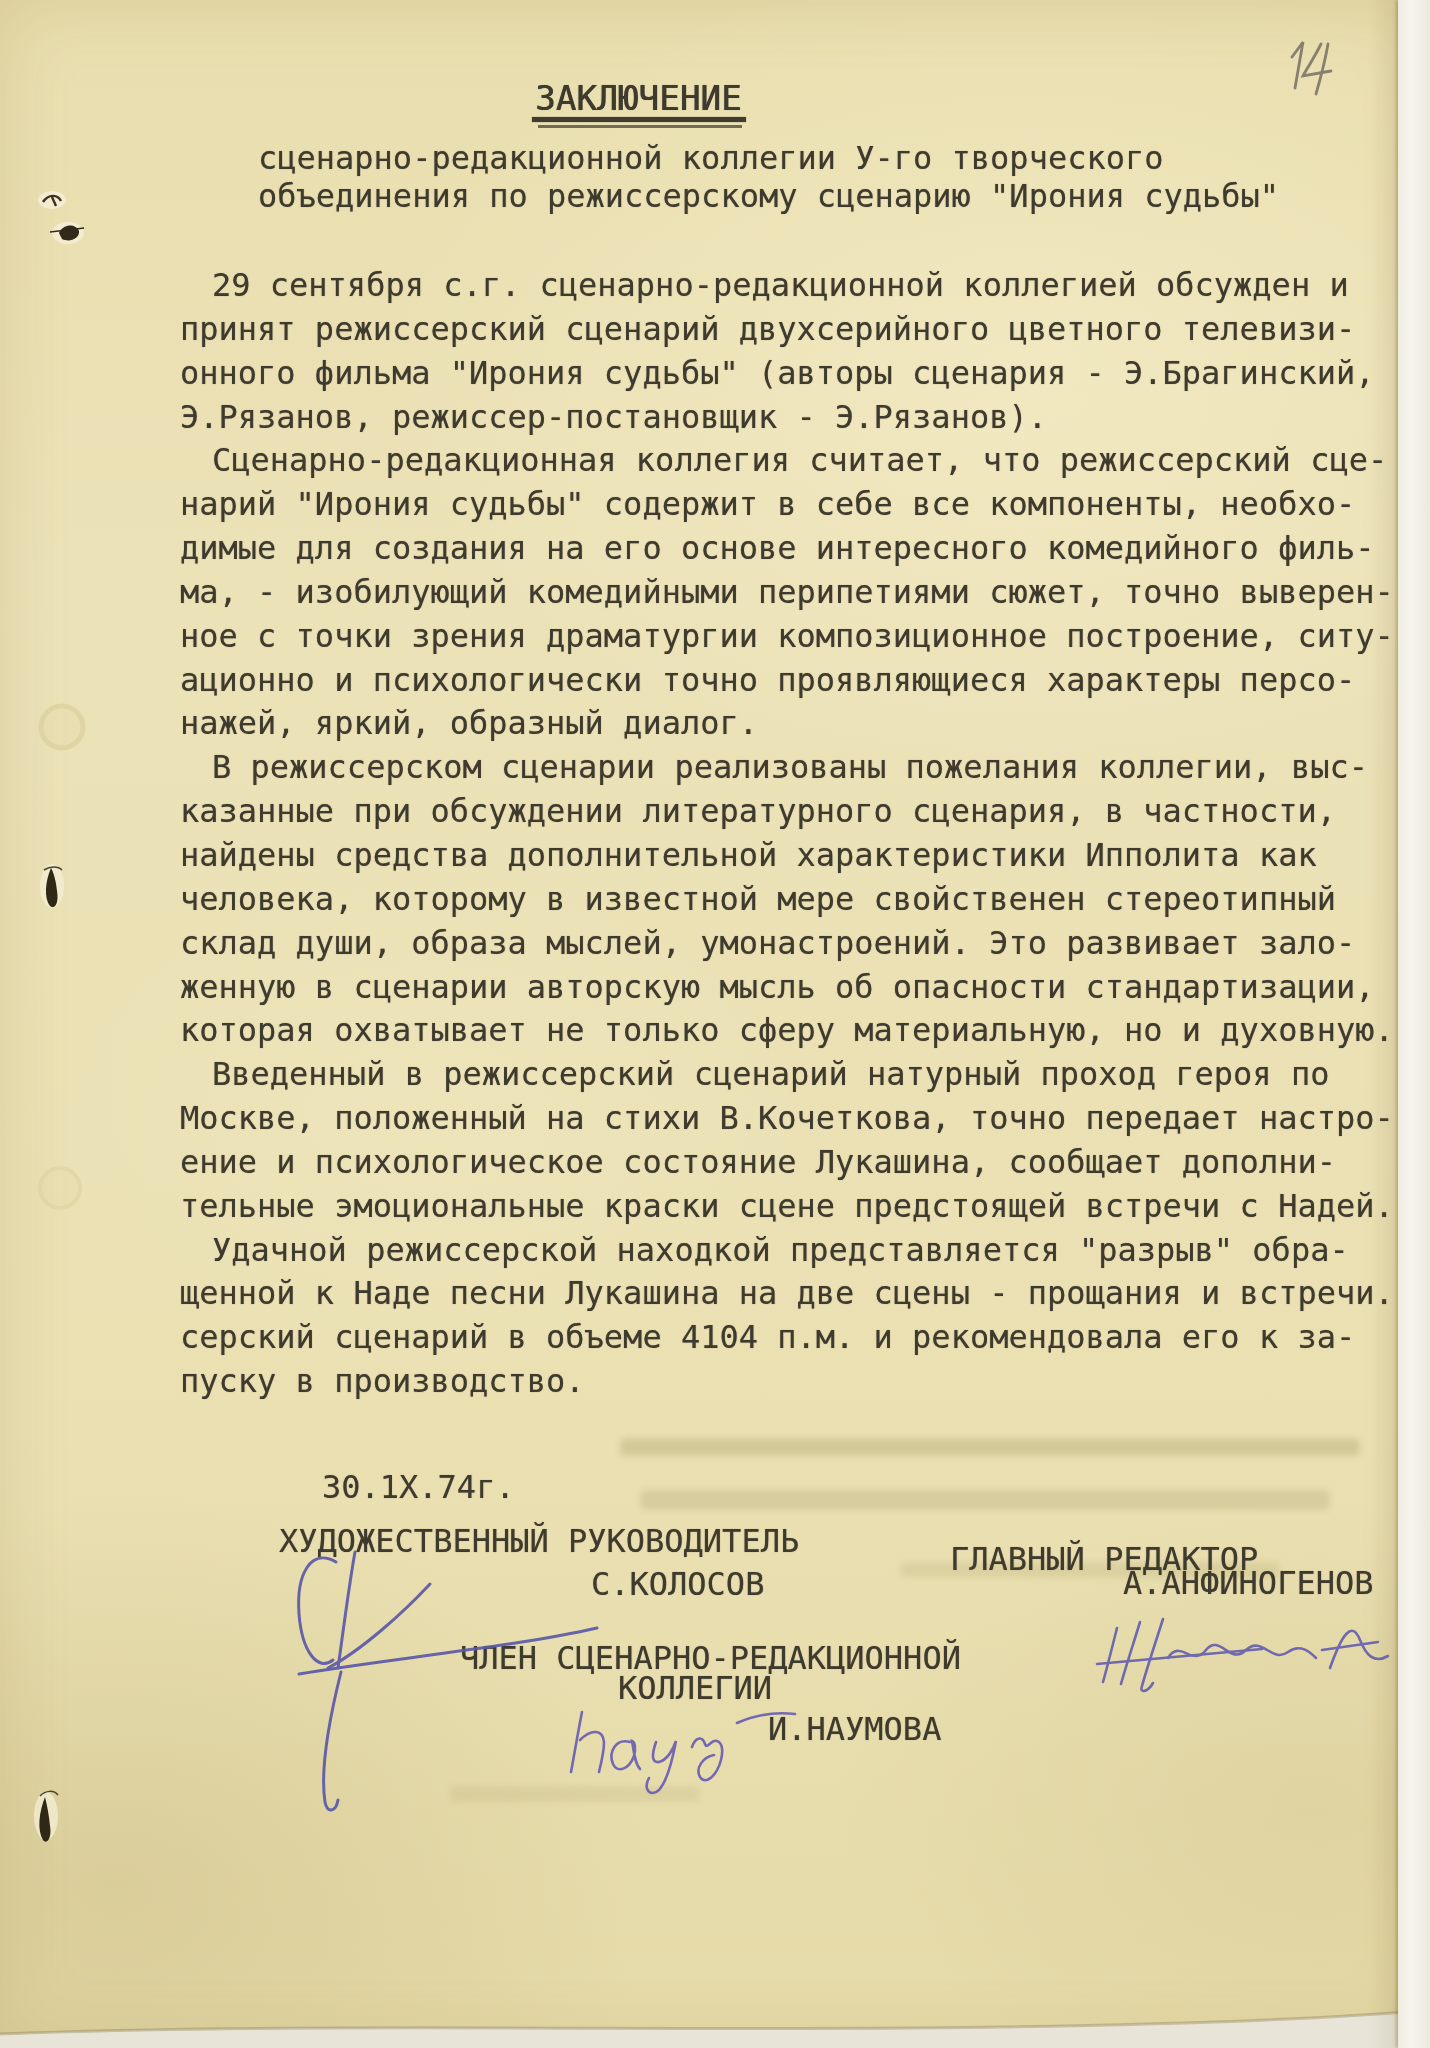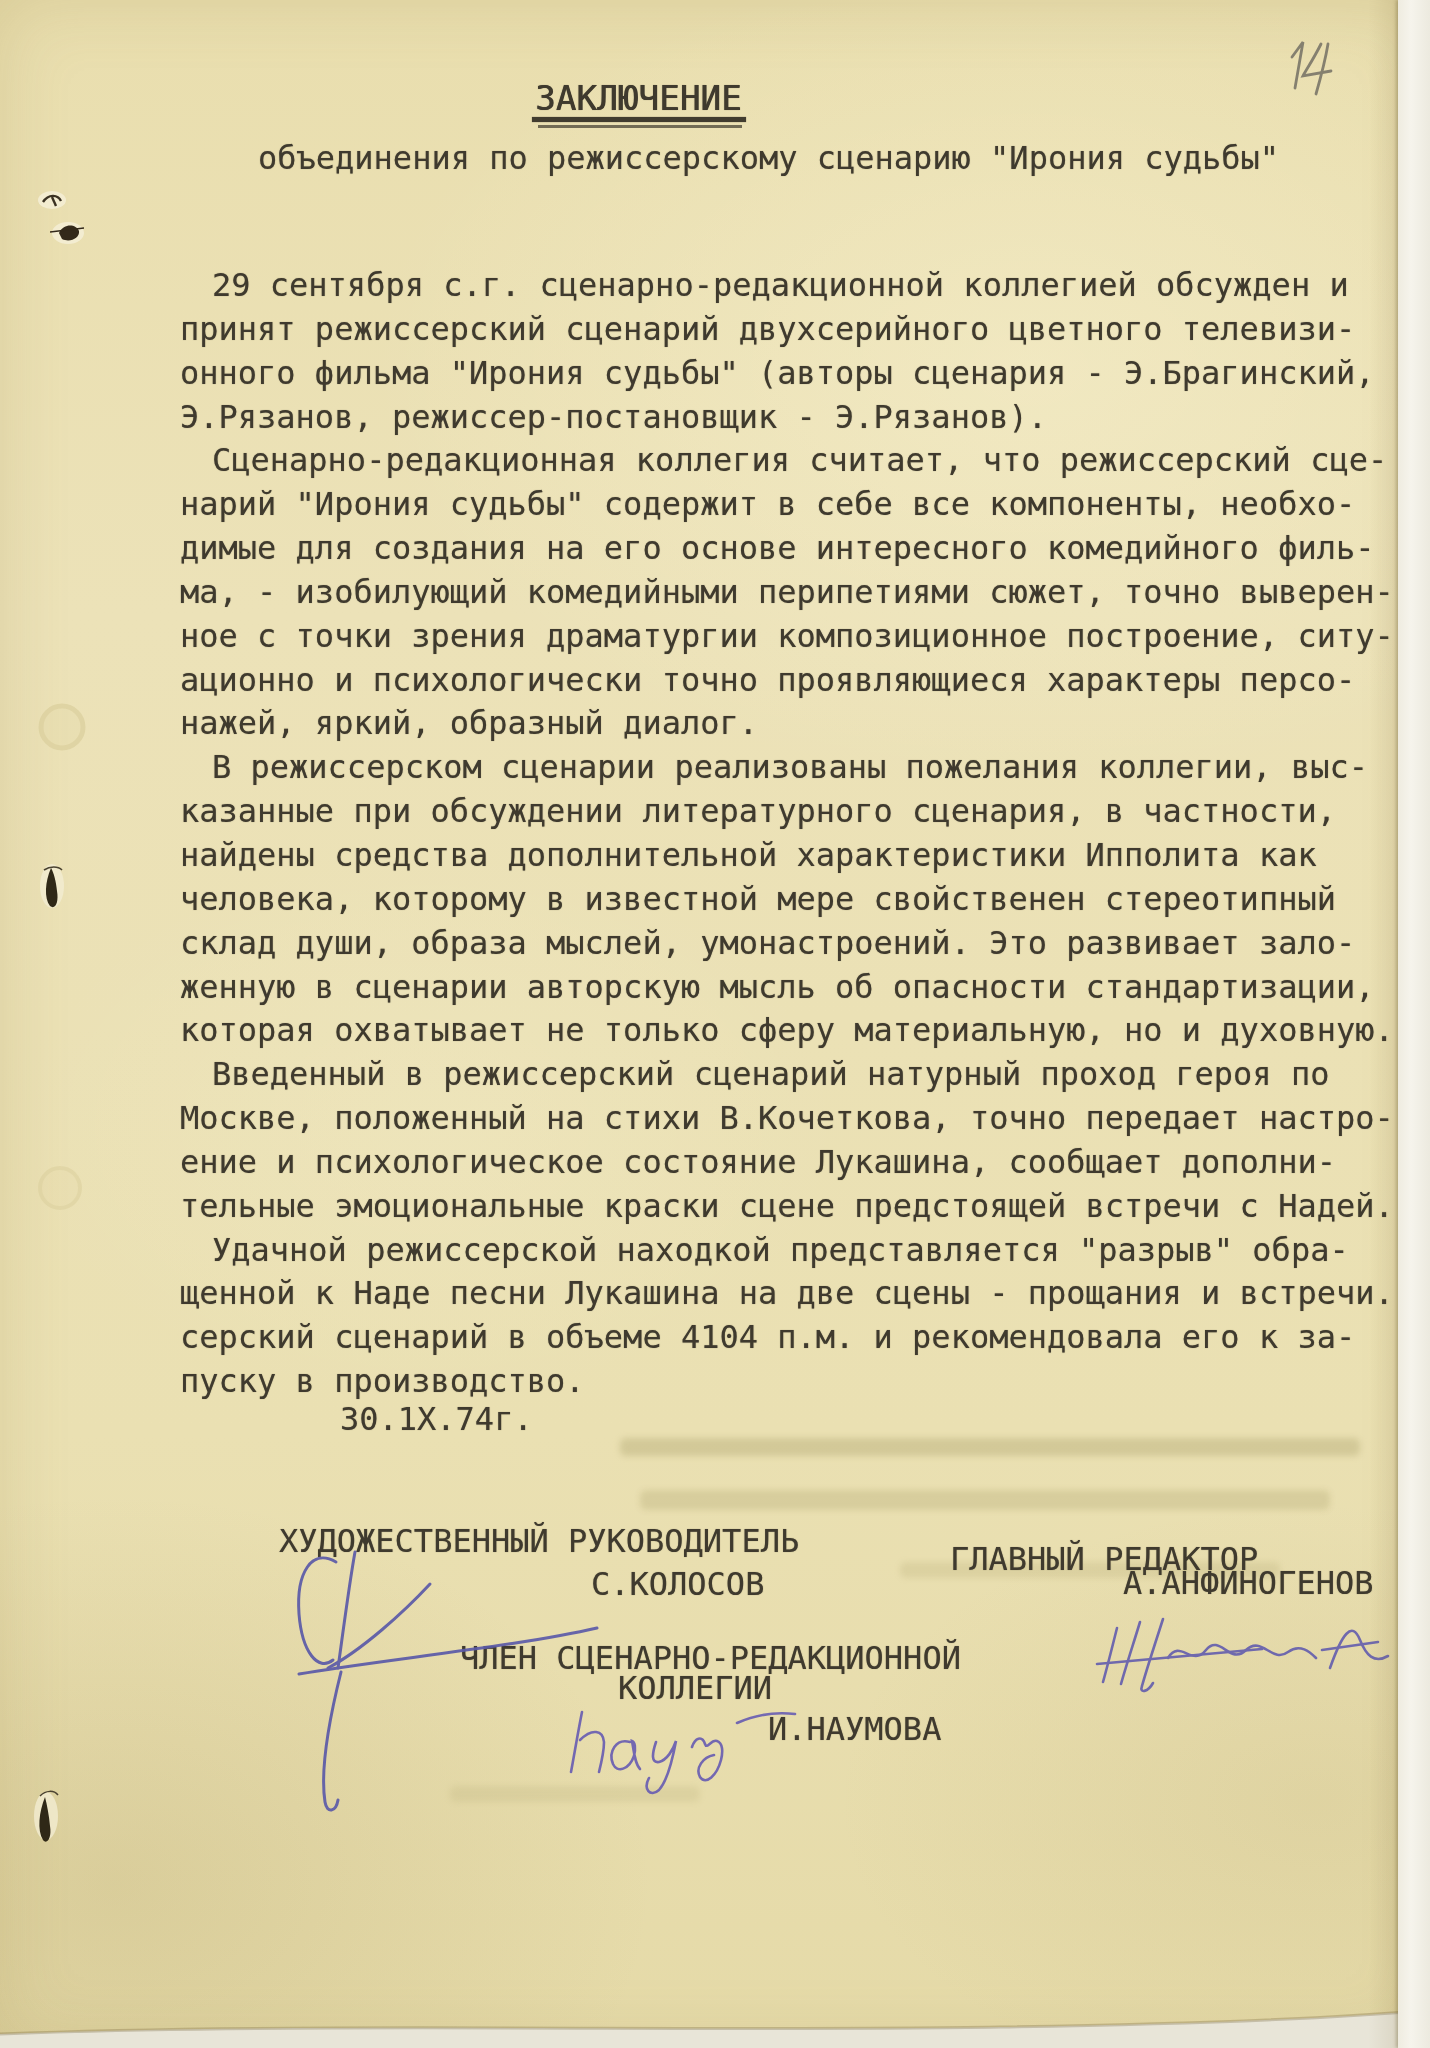--- a/index.html
+++ b/index.html
@@ -41,20 +41,21 @@
 
     <div class="ghost" style="left:620px;top:1438px;width:740px;height:18px;"></div>
     <div class="ghost" style="left:640px;top:1490px;width:690px;height:20px;opacity:.8;"></div>
     <div class="ghost" style="left:900px;top:1562px;width:380px;height:16px;opacity:.6;"></div>
     <div class="ghost" style="left:450px;top:1786px;width:250px;height:16px;opacity:.5;"></div>
 
     <div class="title ink">ЗАКЛЮЧЕНИЕ</div>
     <div class="title-ul"></div>
     <div class="title-ul2"></div>
     <div class="subtitle ink">
+      <div>сценарно-редакционной коллегии У-го творческого</div>
       <div>объединения по режиссерскому сценарию "Ирония судьбы"</div>
     </div>
 
     <div class="body ink" id="body-lines">
         <div class="bline ind">29 сентября с.г. сценарно-редакционной коллегией обсужден и</div>
         <div class="bline">принят режиссерский сценарий двухсерийного цветного телевизи-</div>
         <div class="bline">онного фильма "Ирония судьбы" (авторы сценария - Э.Брагинский,</div>
         <div class="bline">Э.Рязанов, режиссер-постановщик - Э.Рязанов).</div>
         <div class="bline ind">Сценарно-редакционная коллегия считает, что режиссерский сце-</div>
         <div class="bline">нарий "Ирония судьбы" содержит в себе все компоненты, необхо-</div>
@@ -73,21 +74,21 @@
         <div class="bline ind">Введенный в режиссерский сценарий натурный проход героя по</div>
         <div class="bline">Москве, положенный на стихи В.Кочеткова, точно передает настро-</div>
         <div class="bline">ение и психологическое состояние Лукашина, сообщает дополни-</div>
         <div class="bline">тельные эмоциональные краски сцене предстоящей встречи с Надей.</div>
         <div class="bline ind">Удачной режиссерской находкой представляется "разрыв" обра-</div>
         <div class="bline">щенной к Наде песни Лукашина на две сцены - прощания и встречи.</div>
         <div class="bline">серский сценарий в объеме 4104 п.м. и рекомендовала его к за-</div>
         <div class="bline">пуску в производство.</div>
       </div>
 
-    <div class="abs ink" style="left:322px;top:1402px;margin-left:18px;">30.1Х.74г.</div>
+    <div class="abs ink" style="left:322px;top:1470px;">30.1Х.74г.</div>
     <div class="abs ink" style="left:279px;top:1524px;">ХУДОЖЕСТВЕННЫЙ РУКОВОДИТЕЛЬ</div>
     <div class="abs ink" style="left:950px;top:1522px;margin-top:20px;">ГЛАВНЫЙ РЕДАКТОР</div>
     <div class="abs ink" style="left:591px;top:1567px;">С.КОЛОСОВ</div>
     <div class="abs ink" style="left:1123px;top:1566px;">А.АНФИНОГЕНОВ</div>
     <div class="abs ink" style="left:460px;top:1641px;">ЧЛЕН СЦЕНАРНО-РЕДАКЦИОННОЙ</div>
     <div class="abs ink" style="left:618px;top:1671px;">КОЛЛЕГИИ</div>
     <div class="abs ink" style="left:768px;top:1712px;">И.НАУМОВА</div>
 
     <svg class="overlay" width="1430" height="2048" viewBox="0 0 1430 2048">
 

